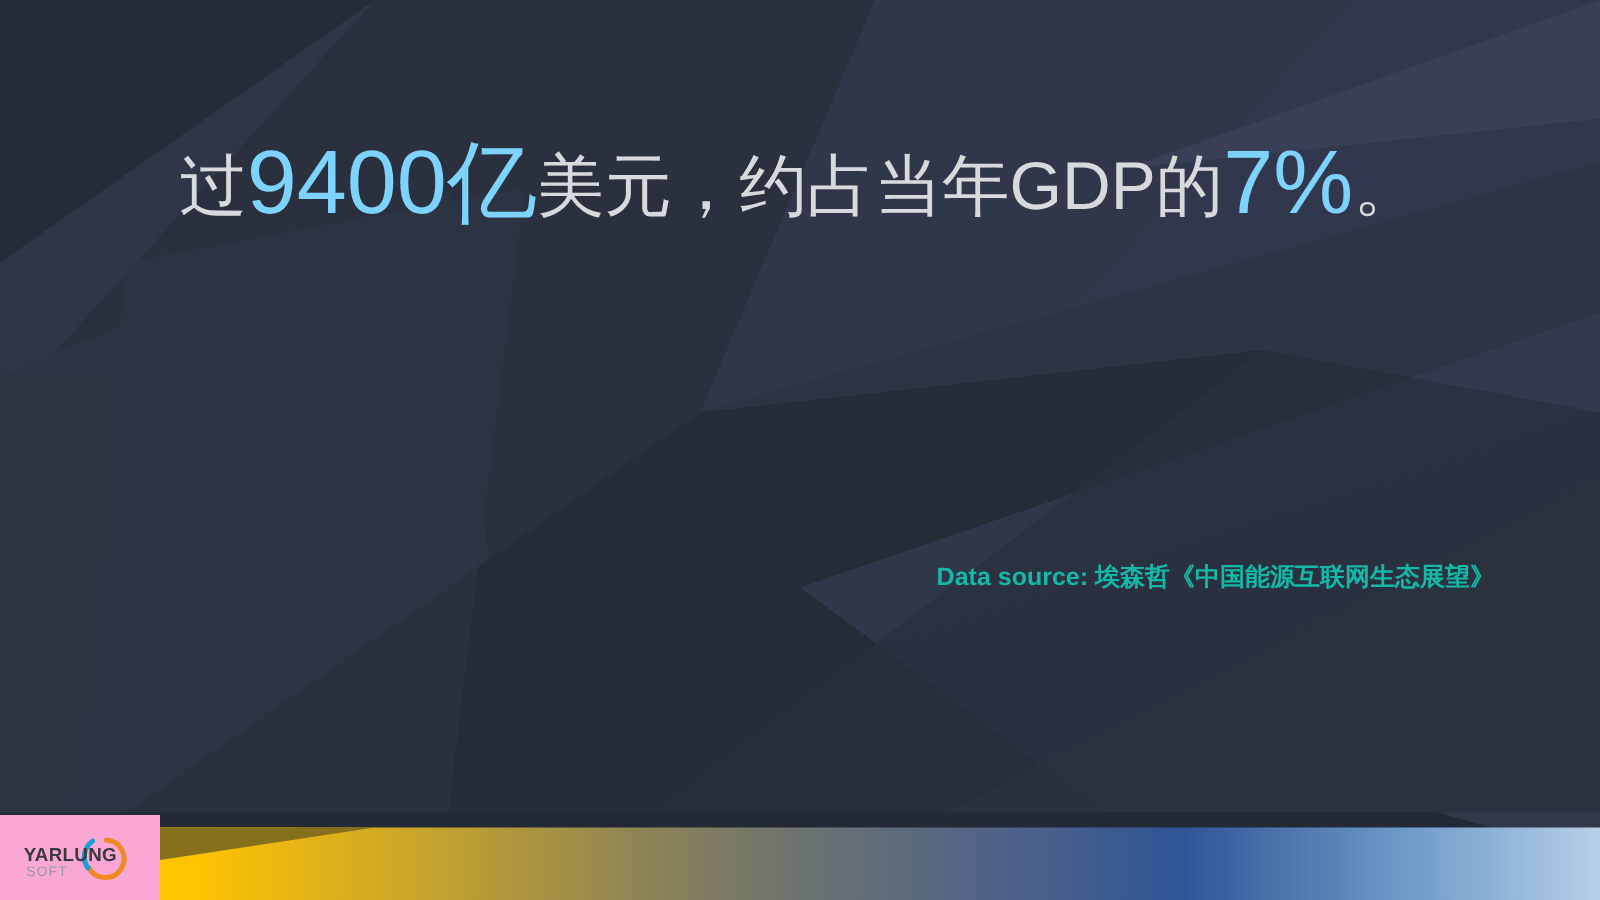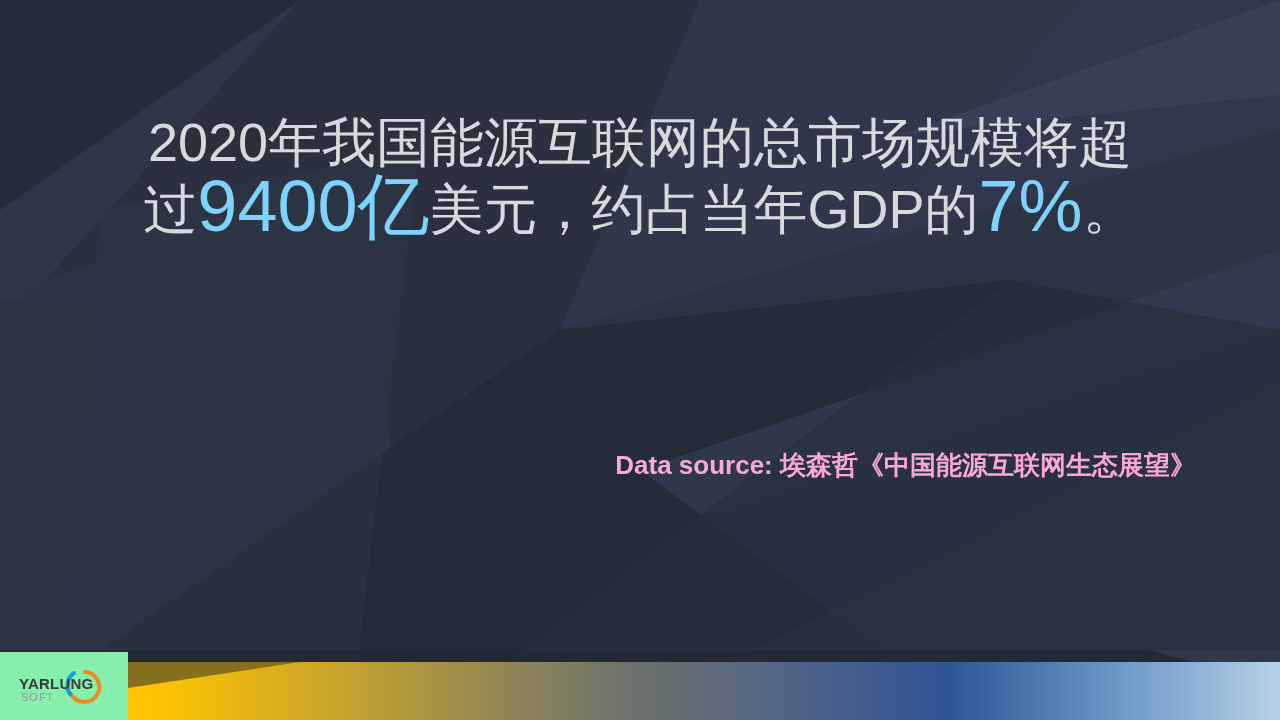--- a/index.html
+++ b/index.html
@@ -57,23 +57,23 @@
     font-size: 72px;
     line-height: 0.8;
     vertical-align: -3px;
   }
 
   
   .source-line {
     position: absolute;
     top: 448px;
     right: 84px;
-    font-size: 26px;
+    font-size: 20px;
     font-weight: bold;
-    color: #f9a8d4;
+    color: #14b8a6;
     letter-spacing: 0px;
     white-space: nowrap;
   }
 
   
   #bottom-bar {
     position: absolute;
     left: 0;
     bottom: 0;
     width: 1280px;
@@ -104,21 +104,21 @@
     bottom: 0;
     width: 1280px;
     height: 68px;
   }
   .logo-box {
     position: absolute;
     left: 0;
     bottom: 0;
     width: 128px;
     height: 68px;
-    background: #86efac;
+    background: #f9a8d4;
     z-index: 4;
     display: flex;
     align-items: center;
     justify-content: center;
   }
   .logo-mark {
     display: block;
   }
 </style>
 </head>
@@ -148,23 +148,20 @@
     <polygon points="620,720 1280,380 1280,720" fill="#2a3140" opacity="0.85"></polygon>
 
     <polygon points="0,300 120,300 40,720 0,720" fill="#2c3442" opacity="0.9"></polygon>
     <polygon points="100,210 420,150 350,720 60,720" fill="#2e3745" opacity="0.55"></polygon>
 
     <polygon points="0,650 1150,650 1230,672 0,672" fill="#222834" opacity="0.75"></polygon>
     <polygon points="1150,650 1280,650 1280,662 1230,672" fill="#333b4c" opacity="0.8"></polygon>
   </svg>
 
   <div class="headline">
-    <span class="hl-line hl-line-1">
-      <span class="hl-seg">2020年我国能源互联网的总市场规模将超</span>
-    </span>
     <span class="hl-line hl-line-2">
       <span class="hl-seg">过</span><span class="hl-seg hl-accent">9400亿</span><span class="hl-seg">美元，约占当年GDP的</span><span class="hl-seg hl-accent">7%</span><span class="hl-seg">。</span>
     </span>
   </div>
 
   <div class="source-line">Data source: 埃森哲《中国能源互联网生态展望》</div>
 
   <div id="bottom-bar">
 
     <svg class="bar-wedge" viewBox="0 0 1280 68" preserveAspectRatio="none" aria-hidden="true">

